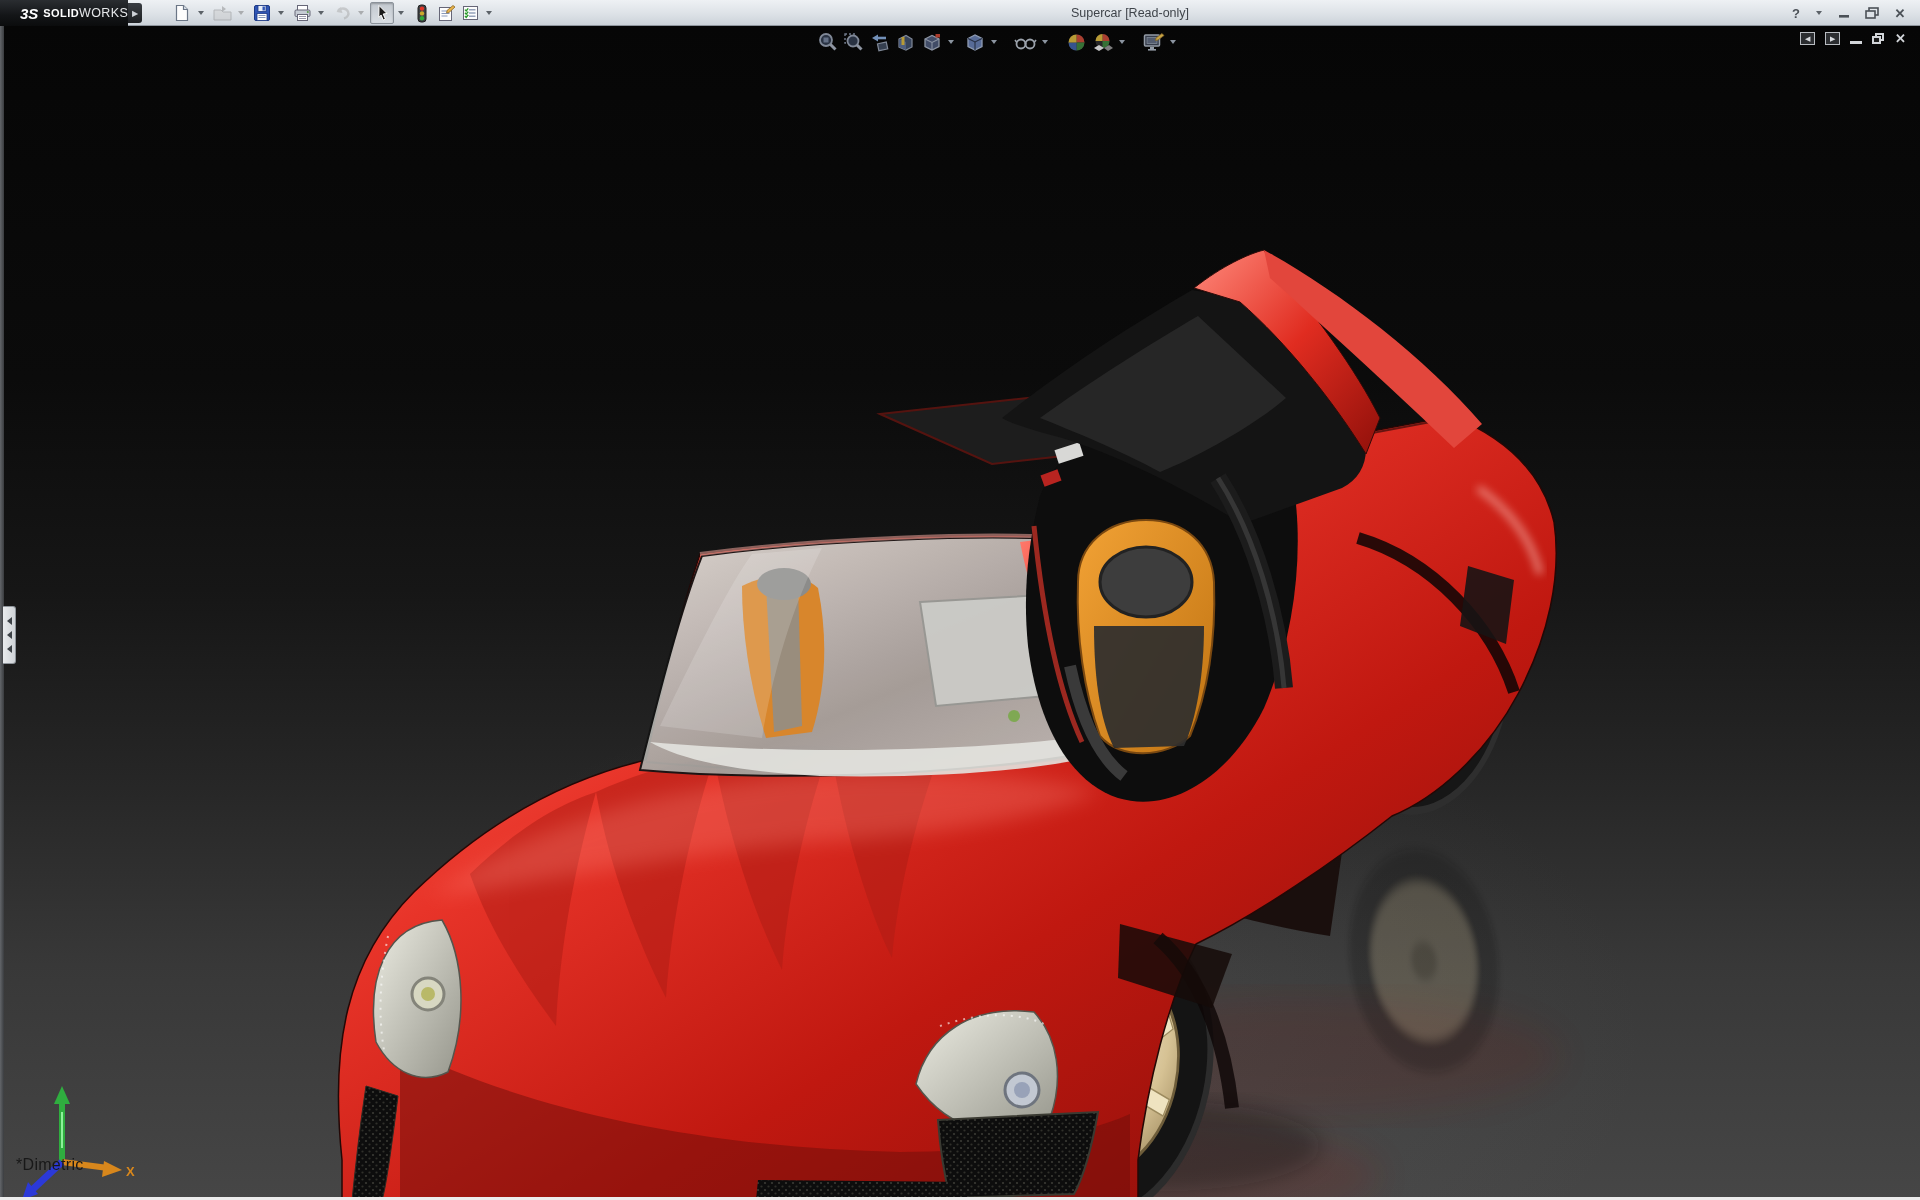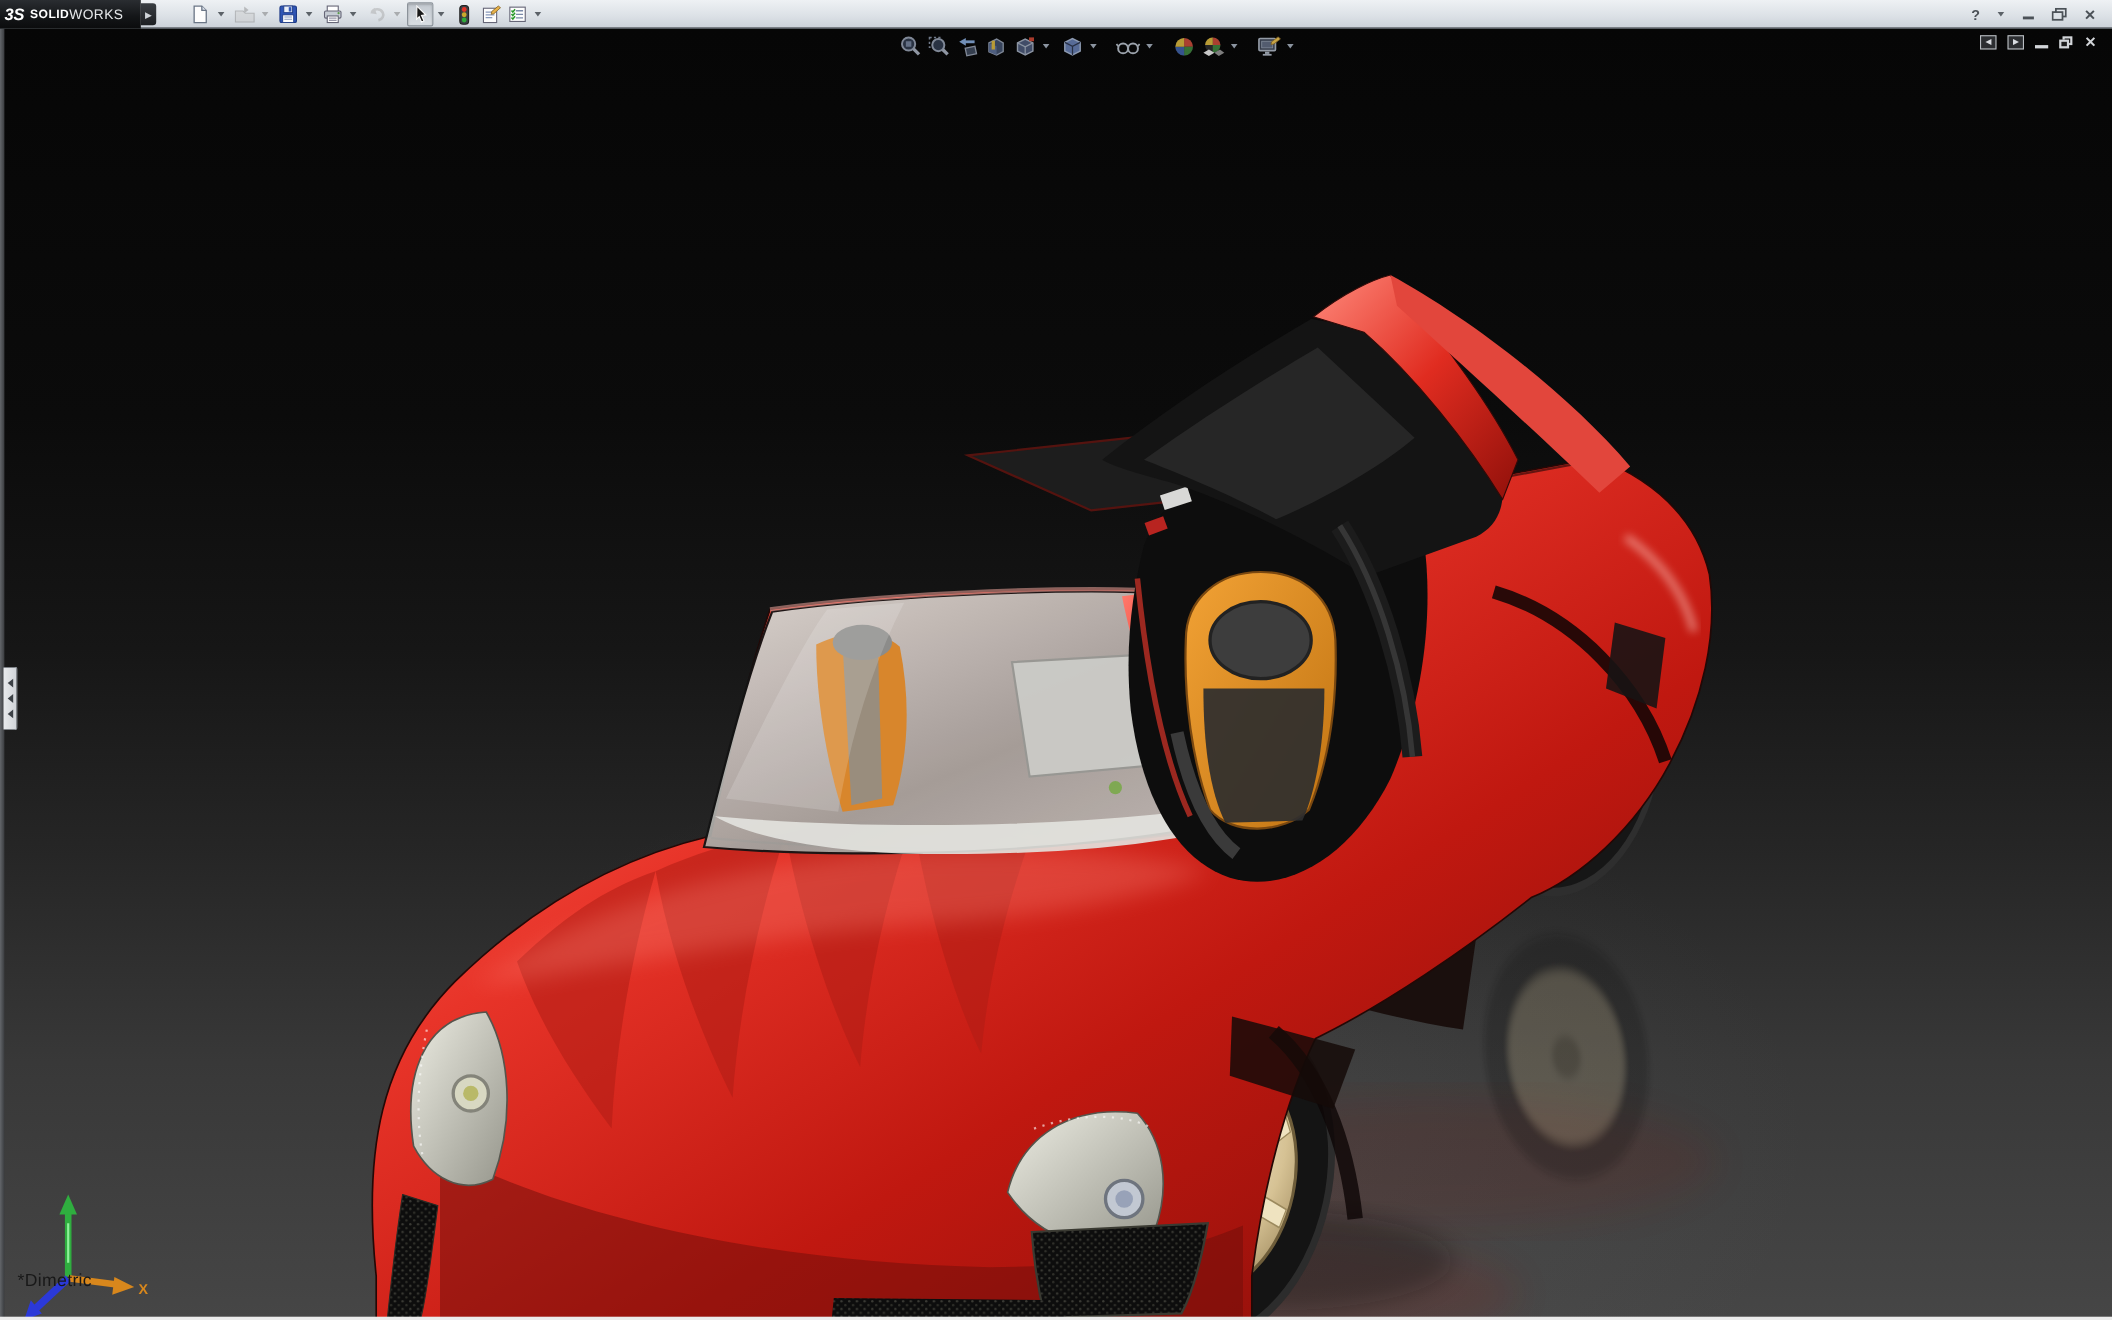--- a/index.html
+++ b/index.html
@@ -4,21 +4,21 @@
 <style>
   * { margin:0; padding:0; box-sizing:border-box; }
   html,body { width:1920px; height:1200px; overflow:hidden; background:#000;
               font-family:"Liberation Sans", sans-serif; }
   
   .titlebar { position:absolute; left:0; top:0; width:1920px; height:26px;
     background:linear-gradient(180deg,#eef1f4 0%,#dde2e7 55%,#ccd2d9 100%);
     border-bottom:1px solid #8e959d; z-index:50; }
   .logo-block { position:absolute; left:0; top:0; width:128px; height:26px;
     background:linear-gradient(180deg,#2a2d31 0%,#131517 60%,#0b0c0d 100%);
-    display:flex; align-items:center; padding-left:4px; }
+    display:flex; align-items:center; padding-left:20px; }
   .logo-glyph { color:#fff; font-style:italic; font-weight:bold; font-size:15px; letter-spacing:0; margin-right:5px; }
   .logo-solid { color:#fff; font-weight:bold; font-size:11px; letter-spacing:.4px; }
   .logo-works { color:#e6e8ea; font-weight:normal; font-size:12.5px; letter-spacing:.4px; }
   .logo-expand { position:absolute; left:128px; top:3px; width:14px; height:20px;
     background:linear-gradient(180deg,#3a3e43,#1d1f22); border-radius:0 3px 3px 0;
     display:flex; align-items:center; justify-content:center; }
   .logo-expand span { color:#cfd3d8; font-size:8px; }
   .std-toolbar { position:absolute; left:170px; top:0; height:26px; display:flex; align-items:center; }
   .tb-btn { width:24px; height:22px; display:flex; align-items:center; justify-content:center; border-radius:2px; }
   .tb-btn.pressed { background:linear-gradient(180deg,#c3c9d0,#d9dee3); border:1px solid #8b929a; box-shadow:inset 0 1px 2px rgba(0,0,0,.25); }
@@ -173,20 +173,21 @@
         <path d="M4,5.6 l1.2,1.4 l2-2.6" fill="none" stroke="#2a9a2a" stroke-width="1.4"></path>
         <path d="M4,8.8 l1.2,1.4 l2-2.6" fill="none" stroke="#2a9a2a" stroke-width="1.4"></path>
         <path d="M4,12 l1.2,1.4 l2-2.6" fill="none" stroke="#2a9a2a" stroke-width="1.4"></path>
       </svg>
     </div>
     <div class="tb-caret">
         <i class="caret-glyph"></i>
       </div>
   </div>
 
+  <div class="win-title">Supercar [Read-only]</div>
 
   <div class="tb-winctl">
     <div class="wbtn">
         <span>?</span>
       </div>
     <div class="tb-caret">
         <i class="caret-glyph"></i>
       </div>
     <div class="wbtn">
       <svg width="12" height="12" viewBox="0 0 12 12">

